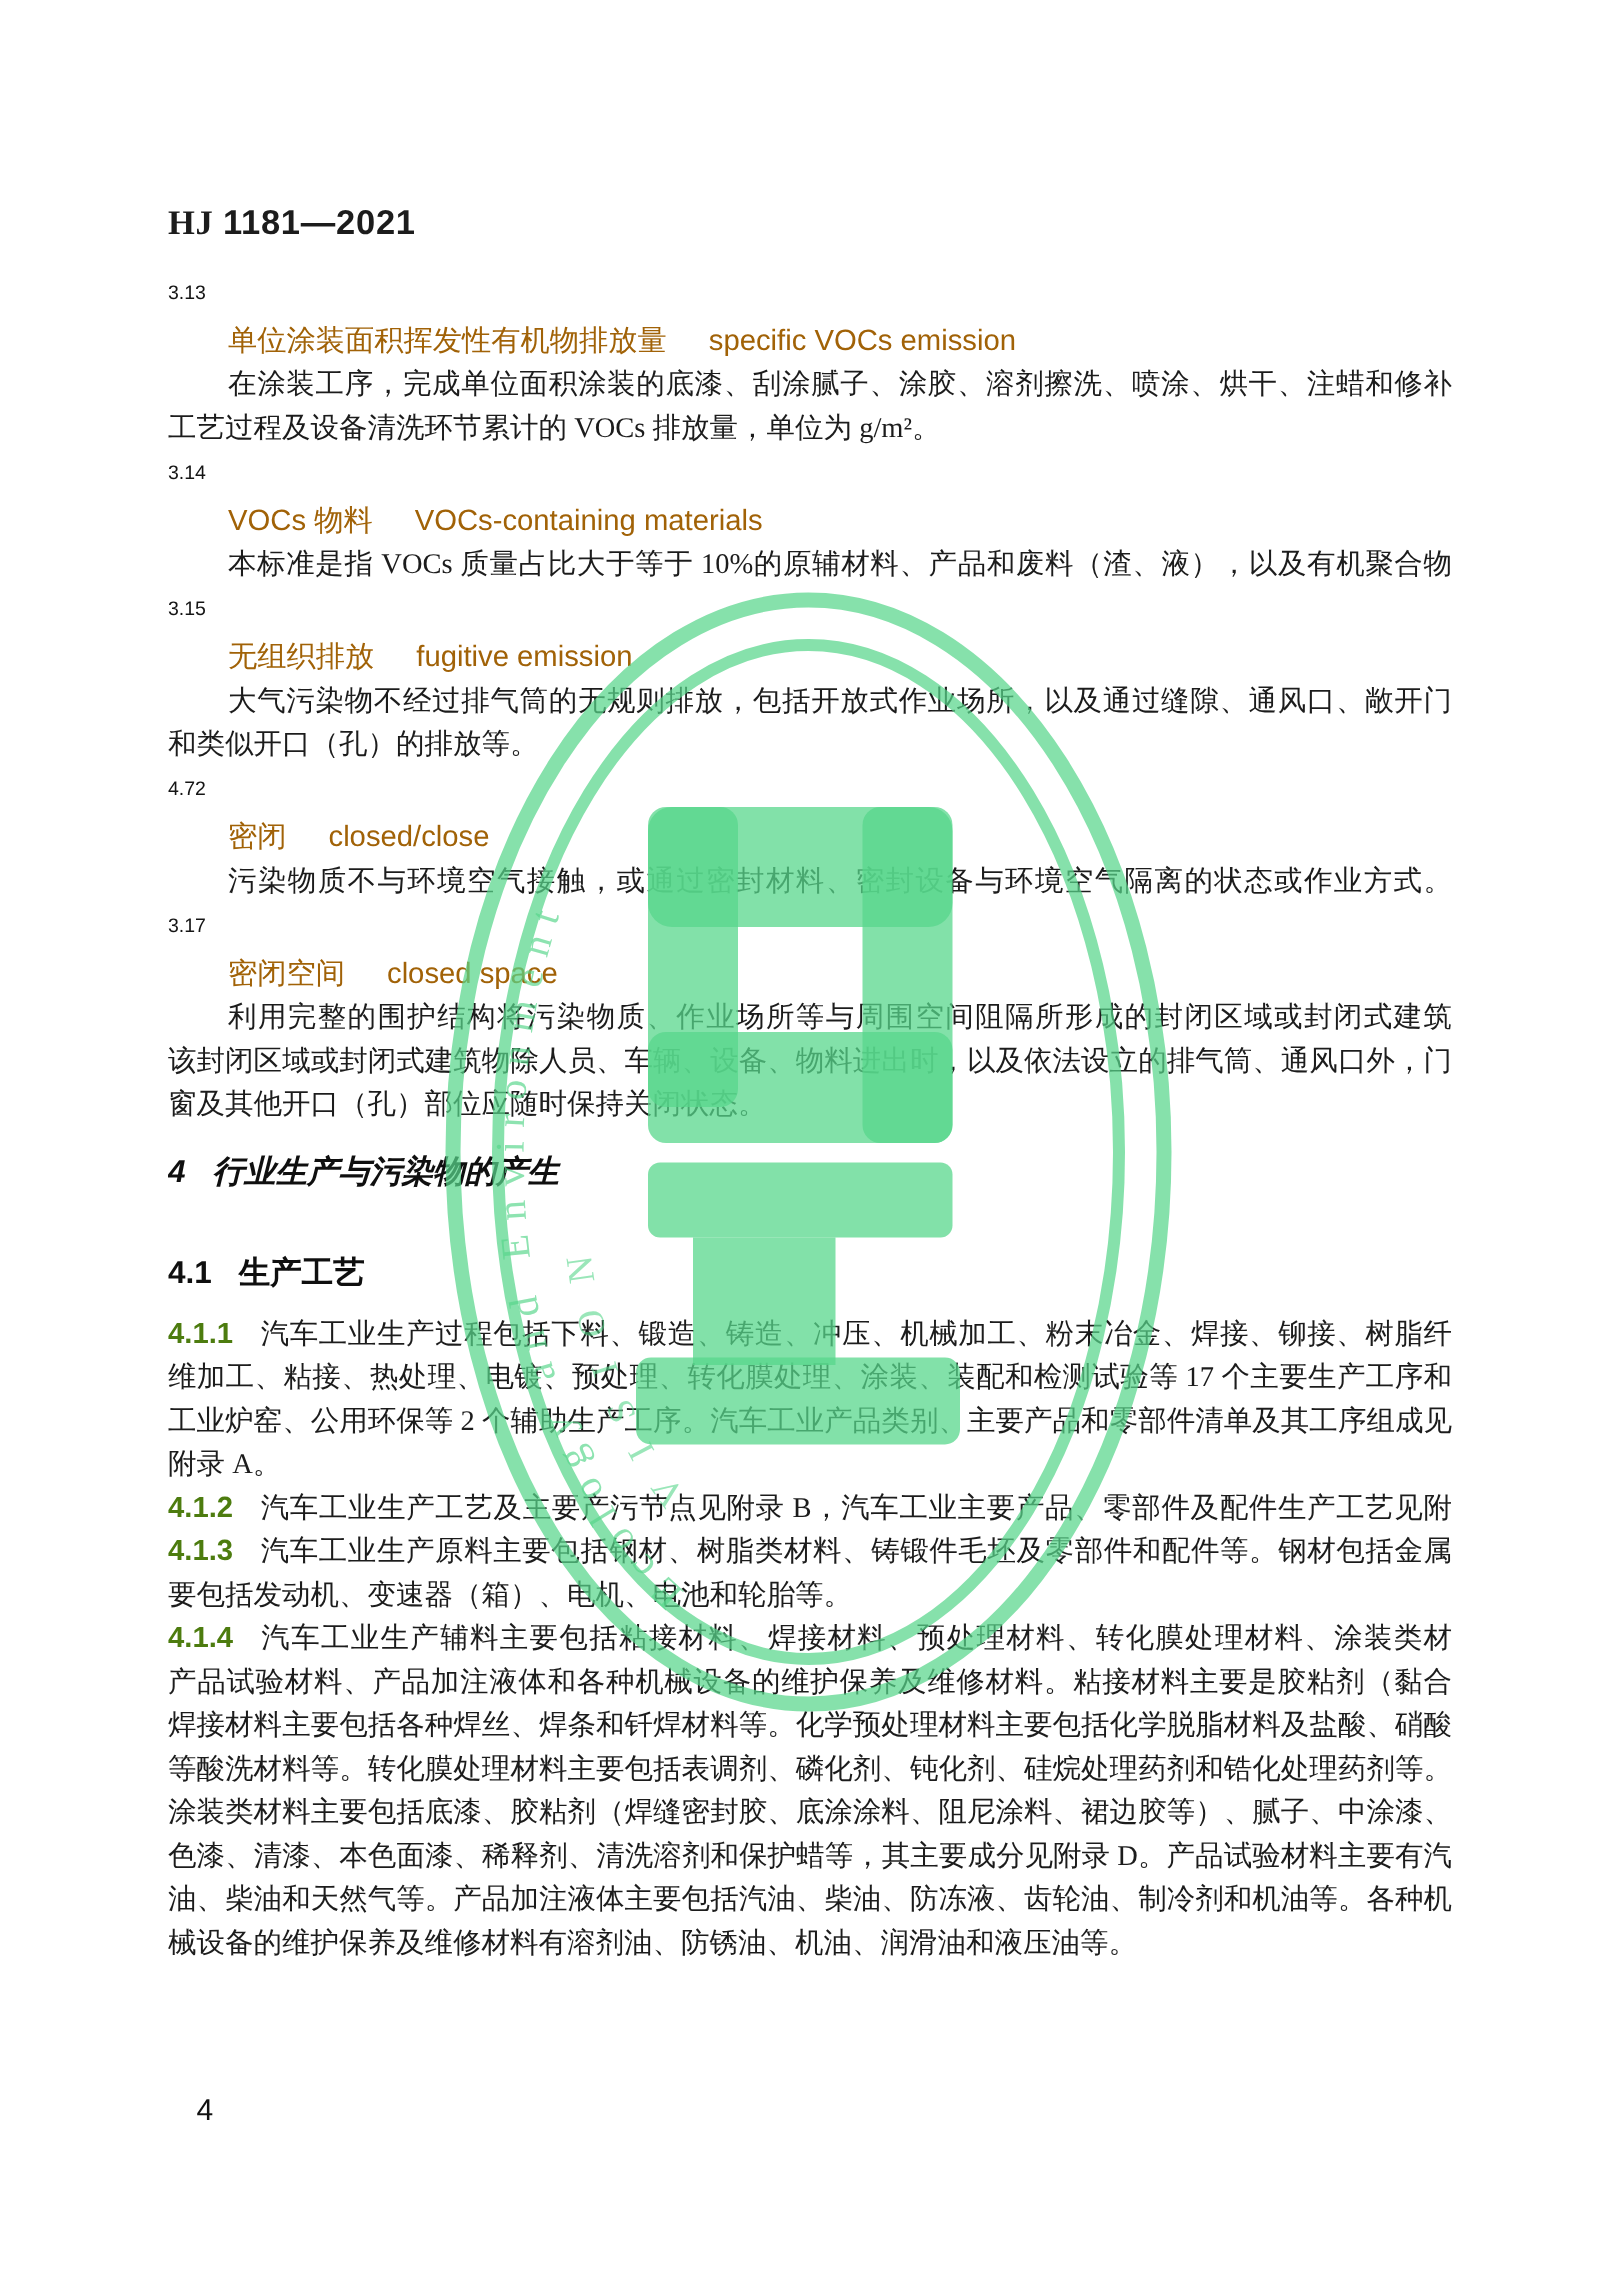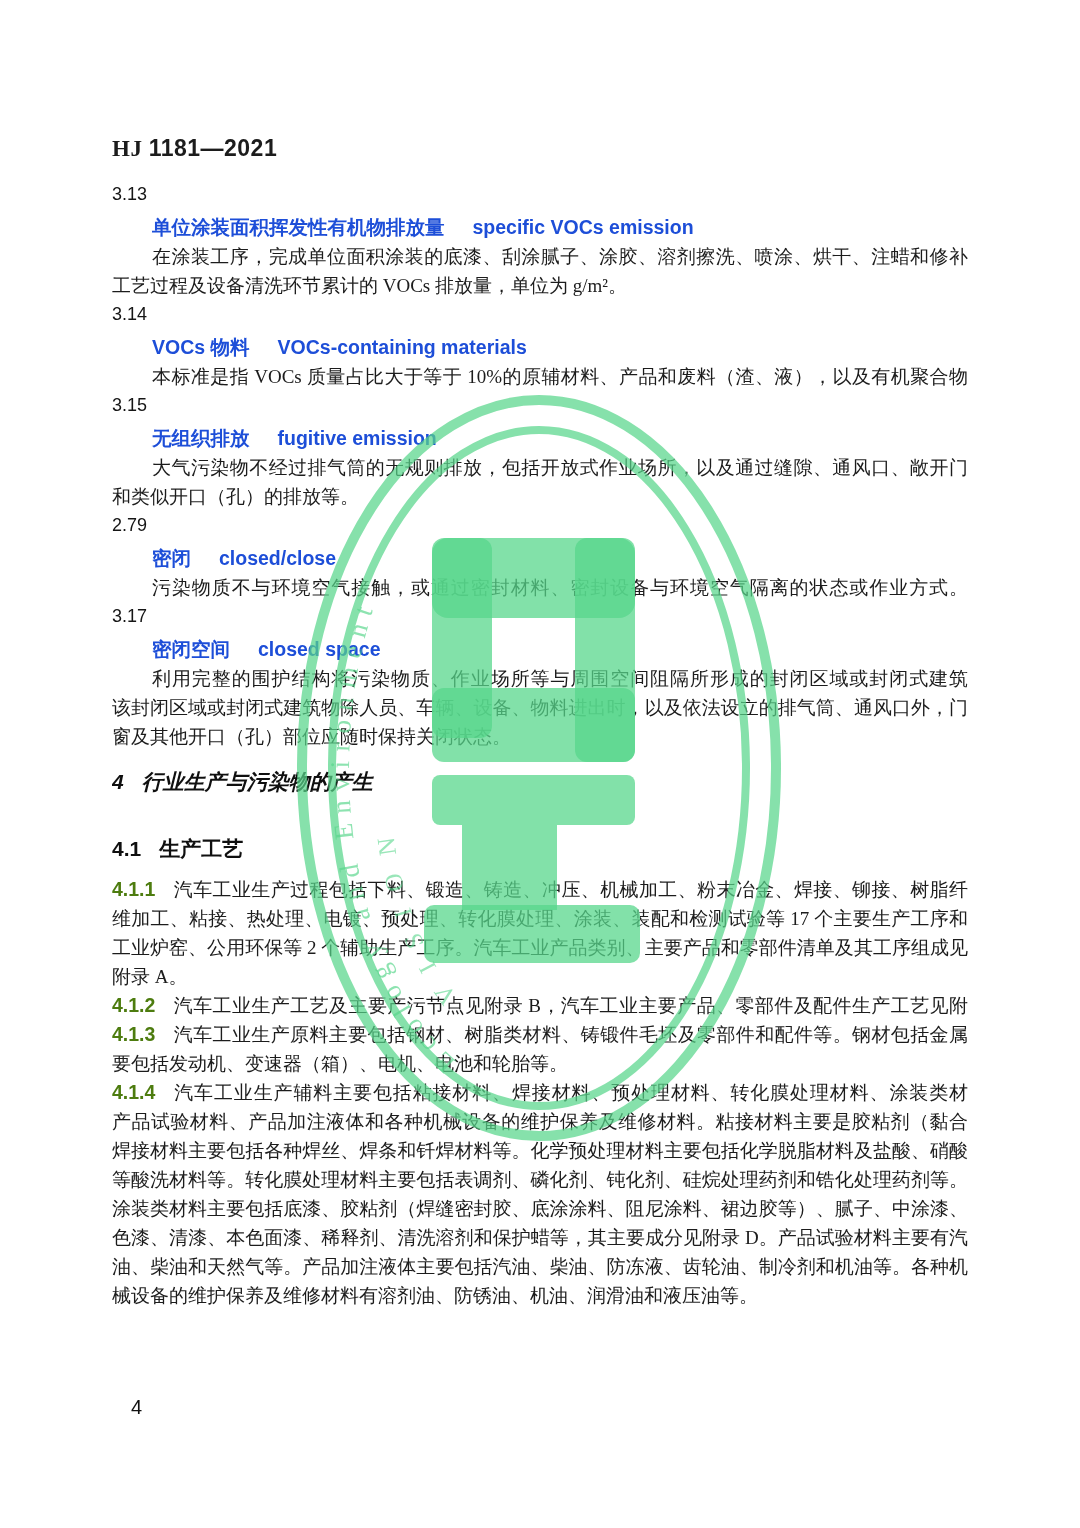--- a/index.html
+++ b/index.html
@@ -21,26 +21,26 @@
     margin-top:133px;margin-bottom:16px;
     height:31px;line-height:31px;
     font-size:23px;font-weight:bold;
     letter-spacing:.5px;
   }
   .doc-header .hj{font-family:"Liberation Serif","DejaVu Serif",serif;}
   .doc-header .num{font-family:"Liberation Sans","DejaVu Sans",sans-serif;font-weight:600;}
   .line{height:29px;overflow:hidden;}
   .clause-num{
     font-family:"Liberation Sans","DejaVu Sans",sans-serif;
-    font-size:18px;color:#151515;
+    font-size:13px;color:#151515;
   }
   .term{
     margin-top:4px;
     font-family:"Liberation Sans","DejaVu Sans",sans-serif;
-    font-weight:bold;font-size:19.5px;color:#1d4ed8;
+    font-weight:normal;font-size:19.5px;color:#a16207;
     padding-left:40px;
   }
   .term .en{margin-left:28px;}
   .body.ind{padding-left:40px;}
   .fill{text-align:justify;text-align-last:justify;}
   .cnum{
     font-family:"Liberation Sans","DejaVu Sans",sans-serif;
     font-weight:bold;font-size:19.5px;color:#4d7c0f;
     margin-right:18px;
   }
@@ -76,21 +76,21 @@
         <div class="line term"><span class="zh">单位涂装面积挥发性有机物排放量</span><span class="en">specific VOCs emission</span></div>
         <div class="line body ind fill">在涂装工序，完成单位面积涂装的底漆、刮涂腻子、涂胶、溶剂擦洗、喷涂、烘干、注蜡和修补等</div>
         <div class="line body">工艺过程及设备清洗环节累计的 VOCs 排放量，单位为 g/m²。</div>
         <div class="line clause-num">3.14</div>
         <div class="line term"><span class="zh">VOCs 物料</span><span class="en">VOCs-containing materials</span></div>
         <div class="line body ind fill">本标准是指 VOCs 质量占比大于等于 10%的原辅材料、产品和废料（渣、液），以及有机聚合物原</div>
         <div class="line clause-num">3.15</div>
         <div class="line term"><span class="zh">无组织排放</span><span class="en">fugitive emission</span></div>
         <div class="line body ind fill">大气污染物不经过排气筒的无规则排放，包括开放式作业场所，以及通过缝隙、通风口、敞开门窗</div>
         <div class="line body">和类似开口（孔）的排放等。</div>
-        <div class="line clause-num">2.79</div>
+        <div class="line clause-num">4.72</div>
         <div class="line term"><span class="zh">密闭</span><span class="en">closed/close</span></div>
         <div class="line body ind fill">污染物质不与环境空气接触，或通过密封材料、密封设备与环境空气隔离的状态或作业方式。</div>
         <div class="line clause-num">3.17</div>
         <div class="line term"><span class="zh">密闭空间</span><span class="en">closed space</span></div>
         <div class="line body ind fill">利用完整的围护结构将污染物质、作业场所等与周围空间阻隔所形成的封闭区域或封闭式建筑物。</div>
         <div class="line body fill">该封闭区域或封闭式建筑物除人员、车辆、设备、物料进出时，以及依法设立的排气筒、通风口外，门</div>
         <div class="line body">窗及其他开口（孔）部位应随时保持关闭状态。</div>
         <div class="line h1"><span class="hnum">4</span><span class="htitle">行业生产与污染物的产生</span></div>
         <div class="line h2"><span class="hnum">4.1</span><span class="htitle">生产工艺</span></div>
         <div class="line body fill"><span class="cnum">4.1.1</span><span class="ctext">汽车工业生产过程包括下料、锻造、铸造、冲压、机械加工、粉末冶金、焊接、铆接、树脂纤</span></div>

